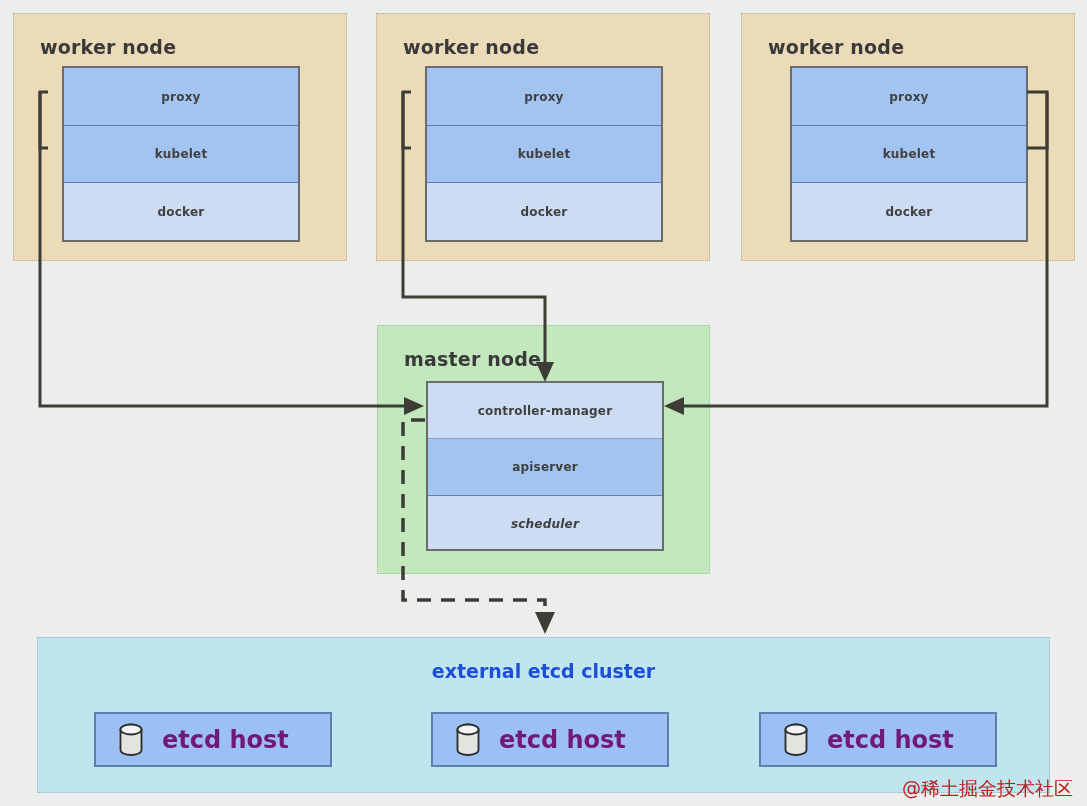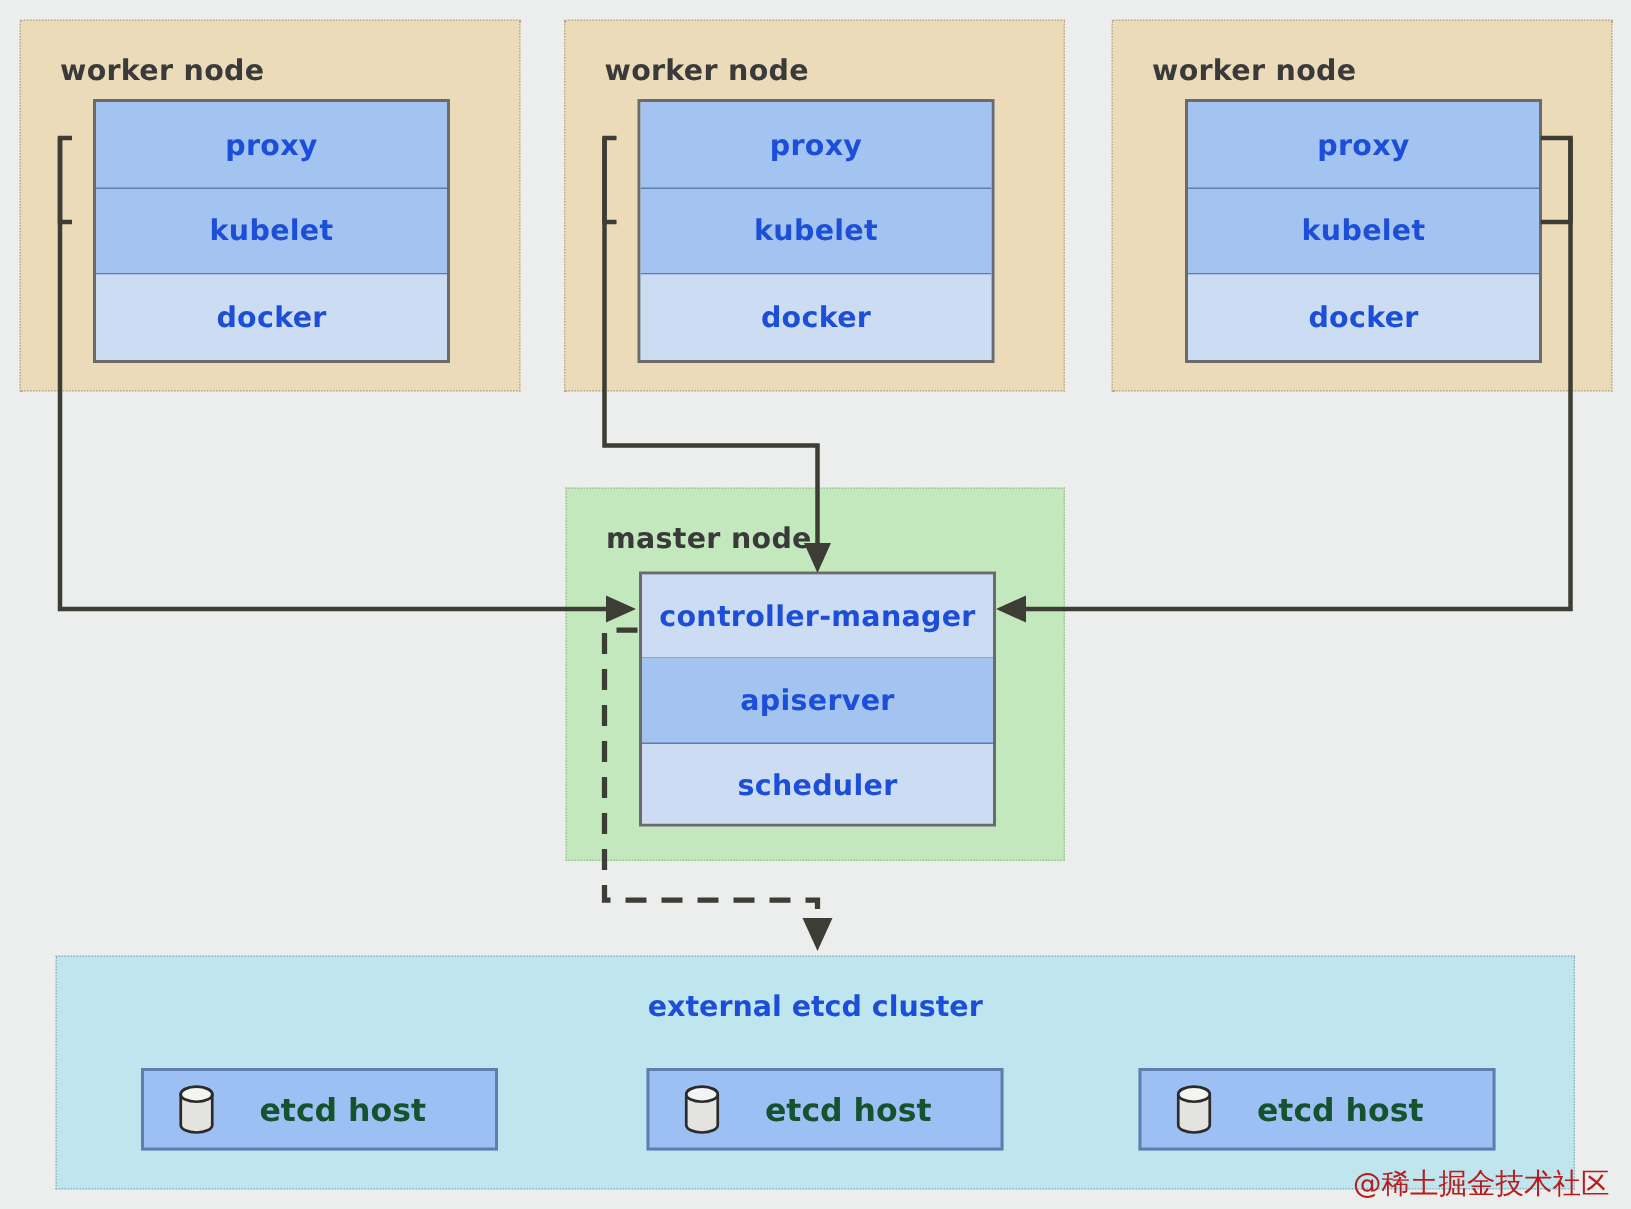--- a/index.html
+++ b/index.html
@@ -65,45 +65,44 @@
     border: 2px solid #6b6b6b;
     background: #cddef4;
     overflow: hidden;
   }
   .comp {
     box-sizing: border-box;
     width: 100%;
     display: flex;
     align-items: center;
     justify-content: center;
-    font-size: 19px;
-    font-weight: bold;
-    color: #1d4ed8;
+    font-size: 12px;
+    font-weight: bold;
+    color: #404040;
     letter-spacing: .2px;
     white-space: nowrap;
   }
   .comp.dark  { background: #a3c4f0; border-bottom: 1px solid #5d7fae; }
   .comp.light { background: #ccdcf2; border-bottom: 1px solid #8ba3c4; }
   .comp.last  { border-bottom: none; }
 
   
   .etcd-host {
     background: #9dc0f4;
     border: 2px solid #5d7fae;
     display: flex;
     align-items: center;
     padding-left: 22px;
     gap: 18px;
   }
   .etcd-host .label {
-    font-size: 21px;
-    font-weight: bold;
-    color: #14532d;
-    white-space: nowrap;
-    margin-left: 11px;
+    font-size: 24px;
+    font-weight: bold;
+    color: #701a75;
+    white-space: nowrap;
   }
   .db-icon { width: 26px; height: 34px; flex: 0 0 auto; display:block; }
 
   
   #wires {
     position: absolute;
     left: 0; top: 0;
     width: 1087px; height: 806px;
     pointer-events: none;
   }
@@ -161,21 +160,21 @@
       <div class="comp dark" style="height:57px;">kubelet</div>
       <div class="comp light last" style="height:57px;">docker</div>
     </div>
   </div>
 
   <div class="abs master-node" style="left:377px; top:325px; width:333px; height:249px;">
     <div class="node-title">master node</div>
     <div class="abs stack" style="left:48px; top:55px; width:238px; height:170px;">
       <div class="comp light" style="height:56px;">controller-manager</div>
       <div class="comp dark" style="height:57px;">apiserver</div>
-      <div class="comp light last" style="height:56px;">scheduler</div>
+      <div class="comp light last" style="height:56px;font-style:italic;">scheduler</div>
     </div>
   </div>
 
   <div class="abs etcd-cluster" style="left:37px; top:637px; width:1013px; height:156px;">
     <div class="cluster-title">external etcd cluster</div>
 
     <div class="abs etcd-host" style="left:56px; top:74px; width:238px; height:55px;">
       <svg class="db-icon" viewBox="0 0 26 34">
         <ellipse cx="13" cy="6.5" rx="10.5" ry="5" fill="#f4f4f2" stroke="#2b2b2b" stroke-width="1.8"></ellipse>
         <path d="M2.5 6.5 L2.5 27 A10.5 5 0 0 0 23.5 27 L23.5 6.5" fill="#e3e3e0" stroke="#2b2b2b" stroke-width="1.8"></path>

